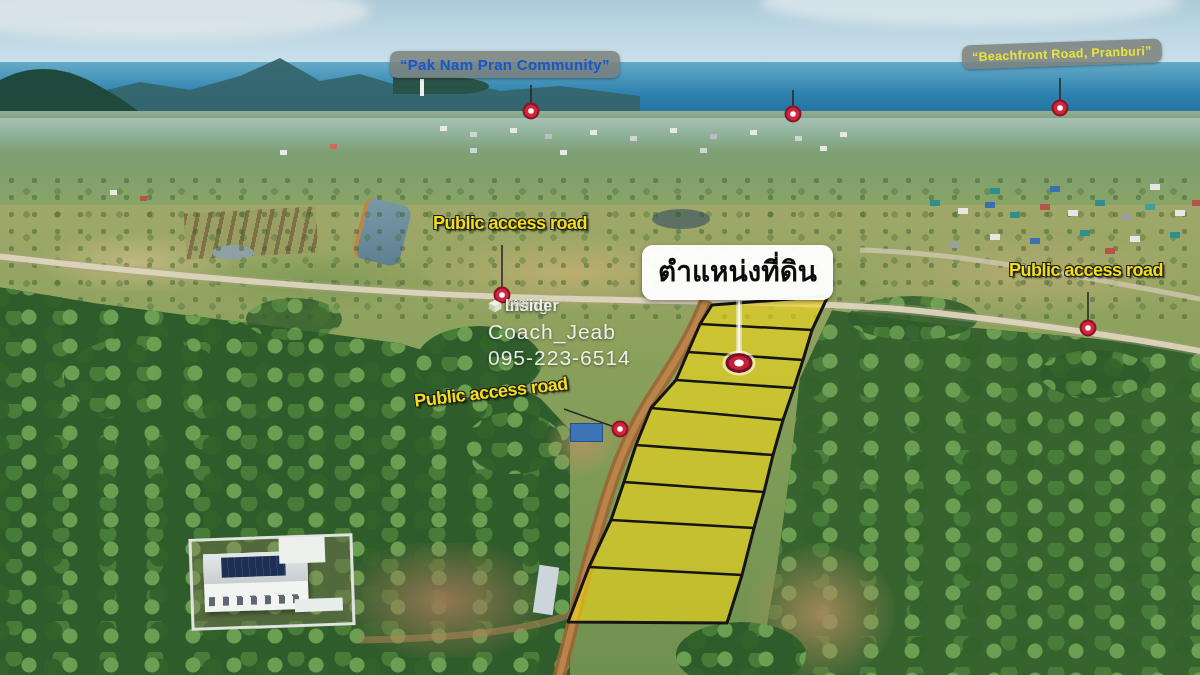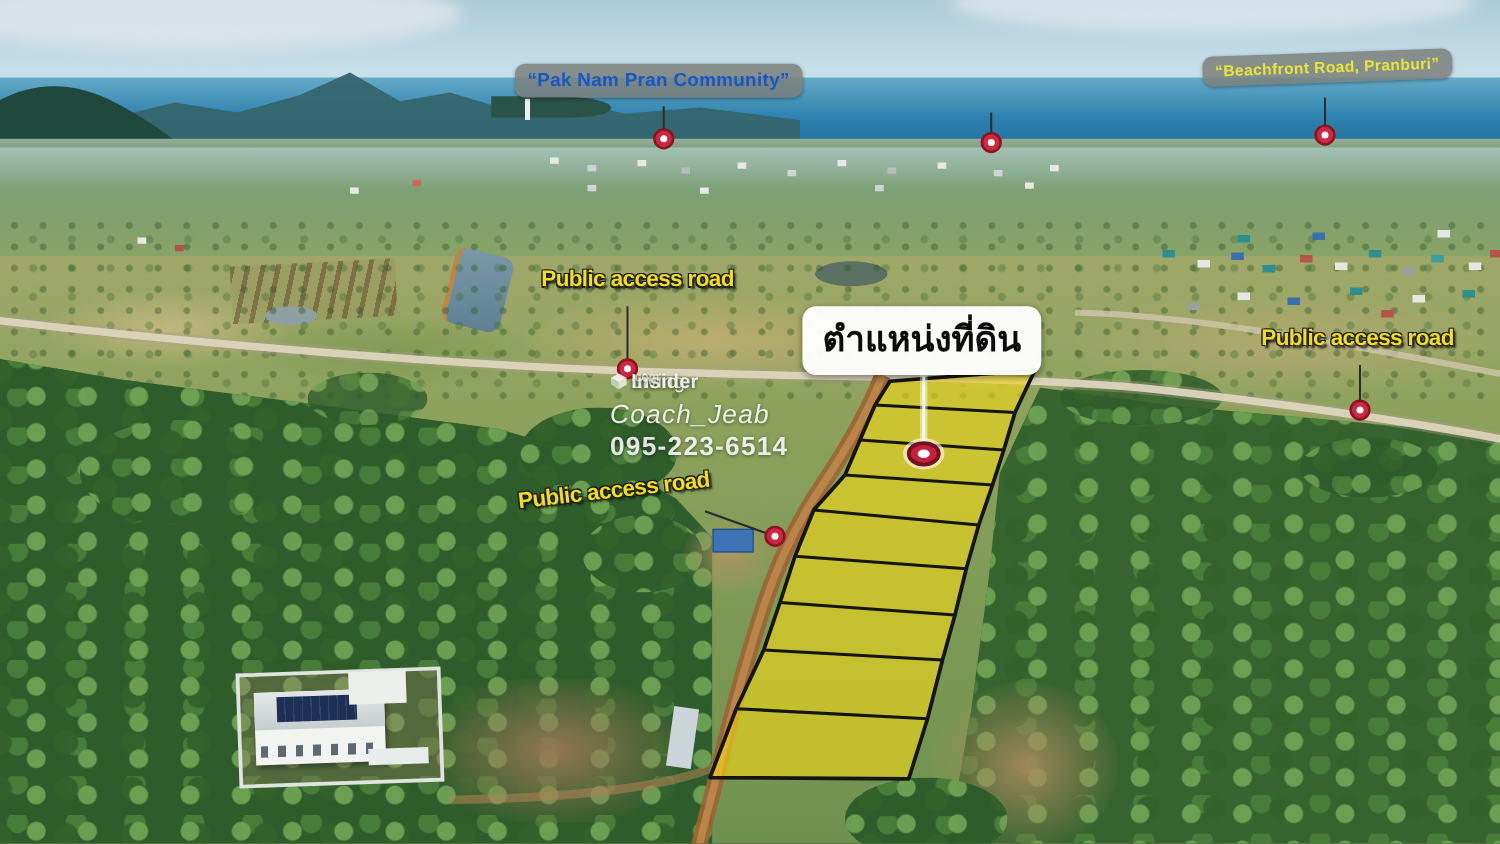--- a/index.html
+++ b/index.html
@@ -89,41 +89,41 @@
      230px 2px #e8e8e4,270px 8px #b8bdbf,310px 4px #e8e8e4,355px 10px #cfd4d6,400px 6px #e8e8e4,
      30px 22px #cfd4d6,120px 24px #e8e8e4,260px 22px #cfd4d6,380px 20px #e8e8e4,-110px 18px #cf6a58,
      -160px 24px #e8e8e4,-300px 70px #b5544a,-330px 64px #e8e8e4;}
 
   
   .overlay{left:0;top:0;width:1200px;height:675px;}
 
   
   .callout{padding:5px 10px;border-radius:8px;font-weight:bold;white-space:nowrap;z-index:5;}
   .graybox{background:rgba(123,127,123,.84);box-shadow:0 1px 3px rgba(0,0,0,.35);}
-  .lbl-pak{left:412px;top:51px;font-size:15px;color:#1757c6;letter-spacing:.3px;}
+  .lbl-pak{left:390px;top:51px;font-size:15px;color:#1757c6;letter-spacing:.3px;}
   .lbl-hotel{left:665px;top:53px;font-size:10.5px;color:#e9e43c;padding:9px 8px;letter-spacing:.2px;}
   .lbl-beach{left:962px;top:42px;font-size:12.5px;color:#e9e43c;transform:rotate(-2deg);letter-spacing:.3px;}
   .roadlbl{font-weight:bold;font-size:18px;letter-spacing:-.5px;color:#f2df1b;white-space:nowrap;z-index:5;
      text-shadow:-1px -1px 0 #1d1d1d,1px -1px 0 #1d1d1d,-1px 1px 0 #1d1d1d,2px 2px 2px #101010;}
   .lbl-road-top{left:433px;top:213px;}
   .lbl-road-right{left:1009px;top:260px;}
   .lbl-road-mid{left:414px;top:382px;transform:rotate(-6.5deg);}
   .lbl-thai{left:642px;top:245px;background:rgba(255,255,255,.96);border-radius:11px;
      padding:4px 16px 7px;font-size:28px;font-weight:bold;color:#0b0b0b;z-index:5;
      box-shadow:0 2px 5px rgba(0,0,0,.4);}
 
   
   .watermark{left:488px;top:297px;width:204px;z-index:4;
      color:rgba(255,255,255,.88);text-shadow:0 1px 3px rgba(0,0,0,.5);}
   .wm-brand{position:static;display:block;font-size:16px;letter-spacing:.2px;}
   .wm-brand .bold{font-weight:bold;}
   .wm-brand .tld{font-size:10px;opacity:.75;}
   .wm-cube{display:inline-block;position:static;width:14px;height:14px;margin-right:3px;vertical-align:-2px;}
-  .wm-agent{position:static;display:block;font-size:21px;font-weight:300;letter-spacing:1px;margin-top:5px;font-style:italic;}
-  .wm-phone{position:static;display:block;font-size:21px;font-weight:700;letter-spacing:1px;margin-top:2px;}
+  .wm-agent{position:static;display:block;font-size:21px;font-weight:300;letter-spacing:1px;margin-top:5px;}
+  .wm-phone{position:static;display:block;font-size:21px;font-weight:400;letter-spacing:1px;margin-top:2px;}
 </style>
 </head>
 <body>
 
 <div class="scene">
 
   <div class="sky"></div>
   <div class="cloud c1"></div>
   <div class="cloud c2"></div>
   <div class="sea"></div>

